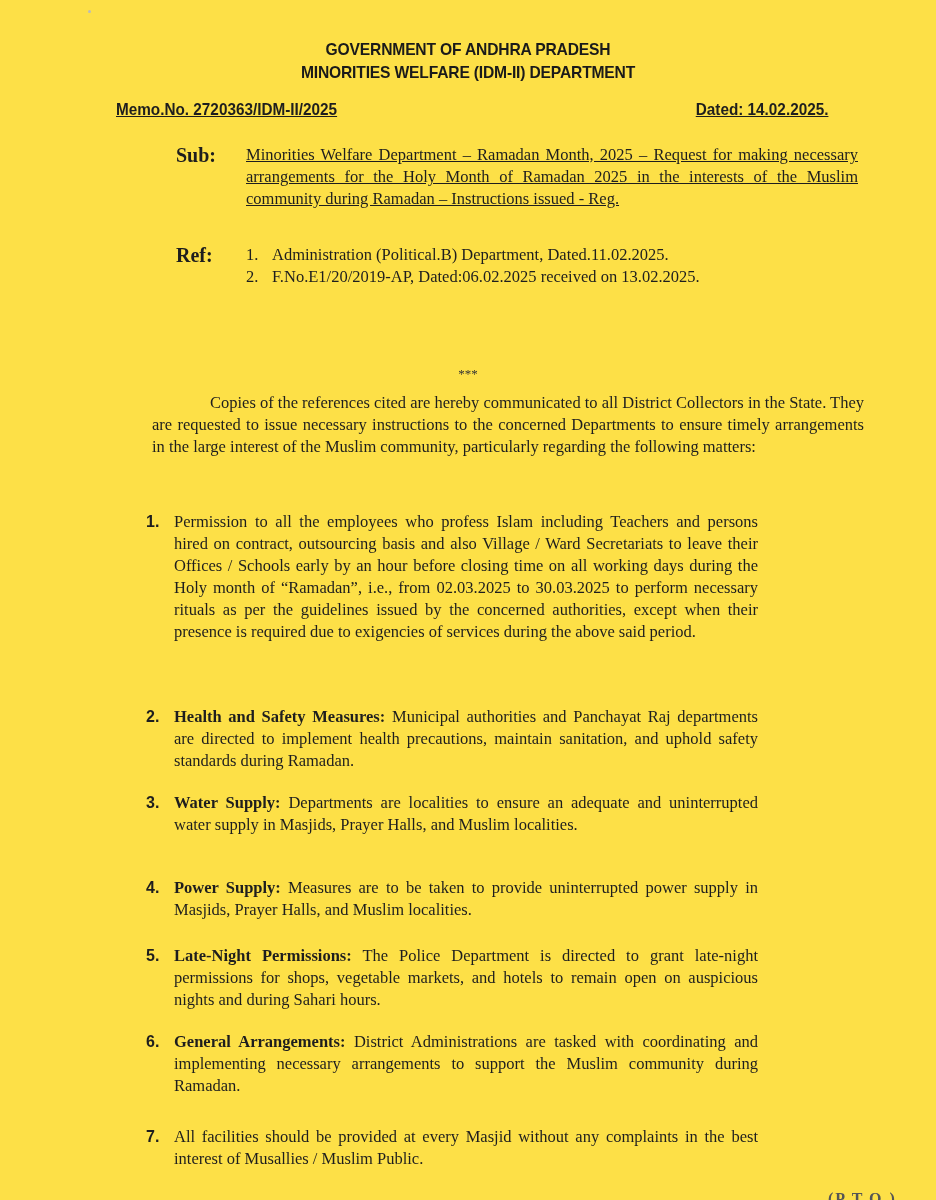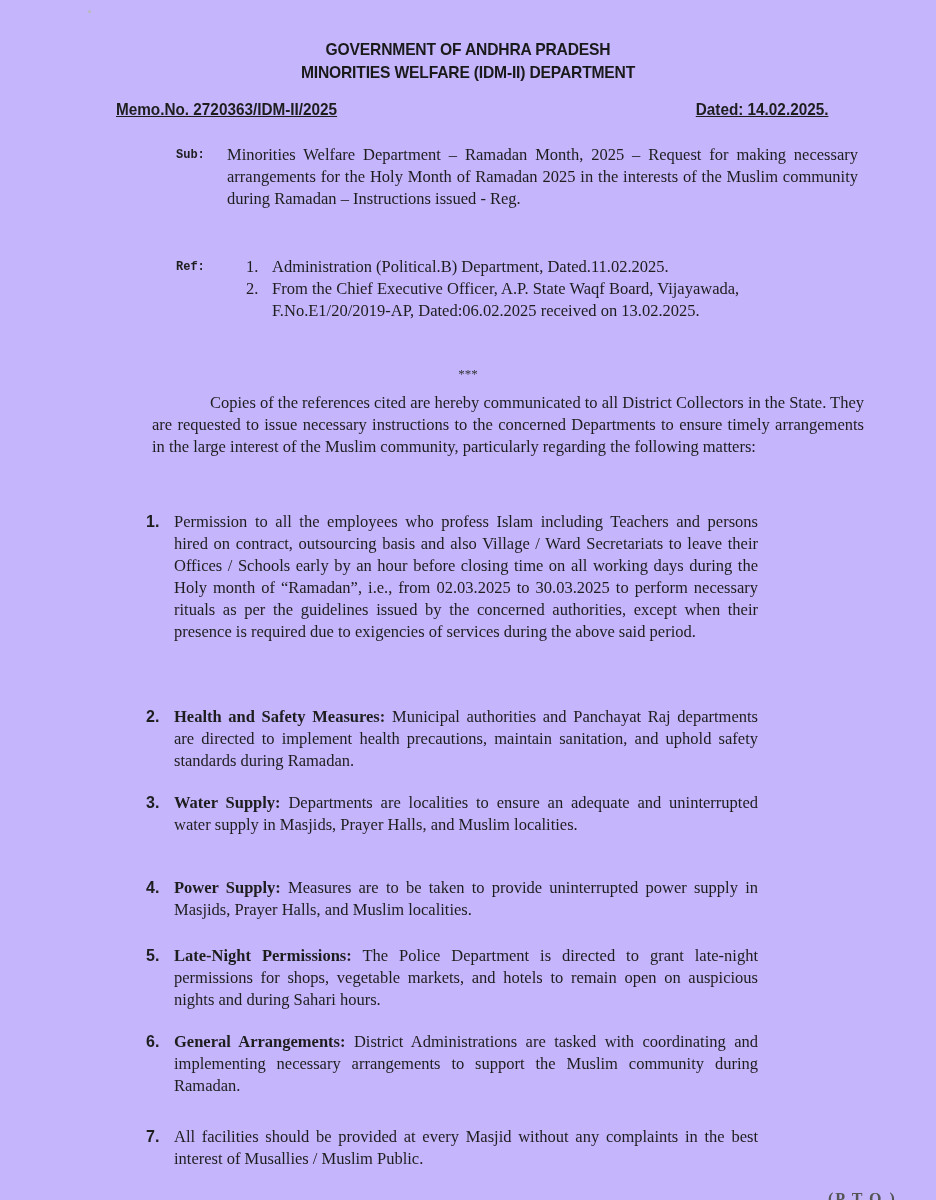--- a/index.html
+++ b/index.html
@@ -13,21 +13,21 @@
       overflow: hidden;
       position: relative;
       font-family: "Liberation Serif", "DejaVu Serif", serif;
       color: #1e1e1e;
     }
     .page {
       position: absolute;
       left: 0; top: 0;
       width: 936px;
       height: 1200px;
-      background: #c4b5fd;
+      background: #fde047;
     }
     .header {
       position: absolute;
       top: 38px;
       left: 0;
       width: 936px;
       text-align: center;
       font-family: "Liberation Sans", "DejaVu Sans", sans-serif;
       font-weight: bold;
       font-size: 17px;
@@ -69,31 +69,32 @@
       line-height: 22px;
     }
     .sub {
       top: 144px;
       left: 176px;
       width: 682px;
     }
     .label {
       position: absolute;
       left: 0;
-      font-family: Liberation Mono, monospace;
-      font-weight: bold;
-      font-size: 12px;
+      font-family: Liberation Serif, serif;
+      font-weight: bold;
+      font-size: 20px;
     }
     .sub-text {
-      margin-left: 51px;
+      margin-left: 70px;
       text-align: justify;
       text-align-last: left;
+      text-decoration: underline;
     }
     .ref {
-      top: 256px;
+      top: 244px;
       left: 176px;
       width: 682px;
     }
     .ref-list {
       margin: 0 0 0 70px;
       padding: 0;
       list-style: none;
     }
     .ref-item {
       position: relative;
@@ -191,21 +192,20 @@
 
   <div class="block ref">
     <span class="label">Ref:</span>
     <ul class="ref-list">
       <li class="ref-item">
         <span class="ref-num">1.</span>
         <span class="txt">Administration (Political.B) Department, Dated.11.02.2025.</span>
       </li>
       <li class="ref-item">
         <span class="ref-num">2.</span>
-        <span class="txt">From the Chief Executive Officer, A.P. State Waqf Board, Vijayawada,</span>
         <span class="txt">F.No.E1/20/2019-AP, Dated:06.02.2025 received on 13.02.2025.</span>
       </li>
     </ul>
   </div>
 
   <div class="stars">***</div>
 
   <div class="block intro">
     <span class="indent"></span><span>Copies of the references cited are hereby communicated to all District Collectors in the State. They are requested to issue necessary instructions to the concerned Departments to ensure timely arrangements in the large interest of the Muslim community, particularly regarding the following matters:</span>
   </div>

